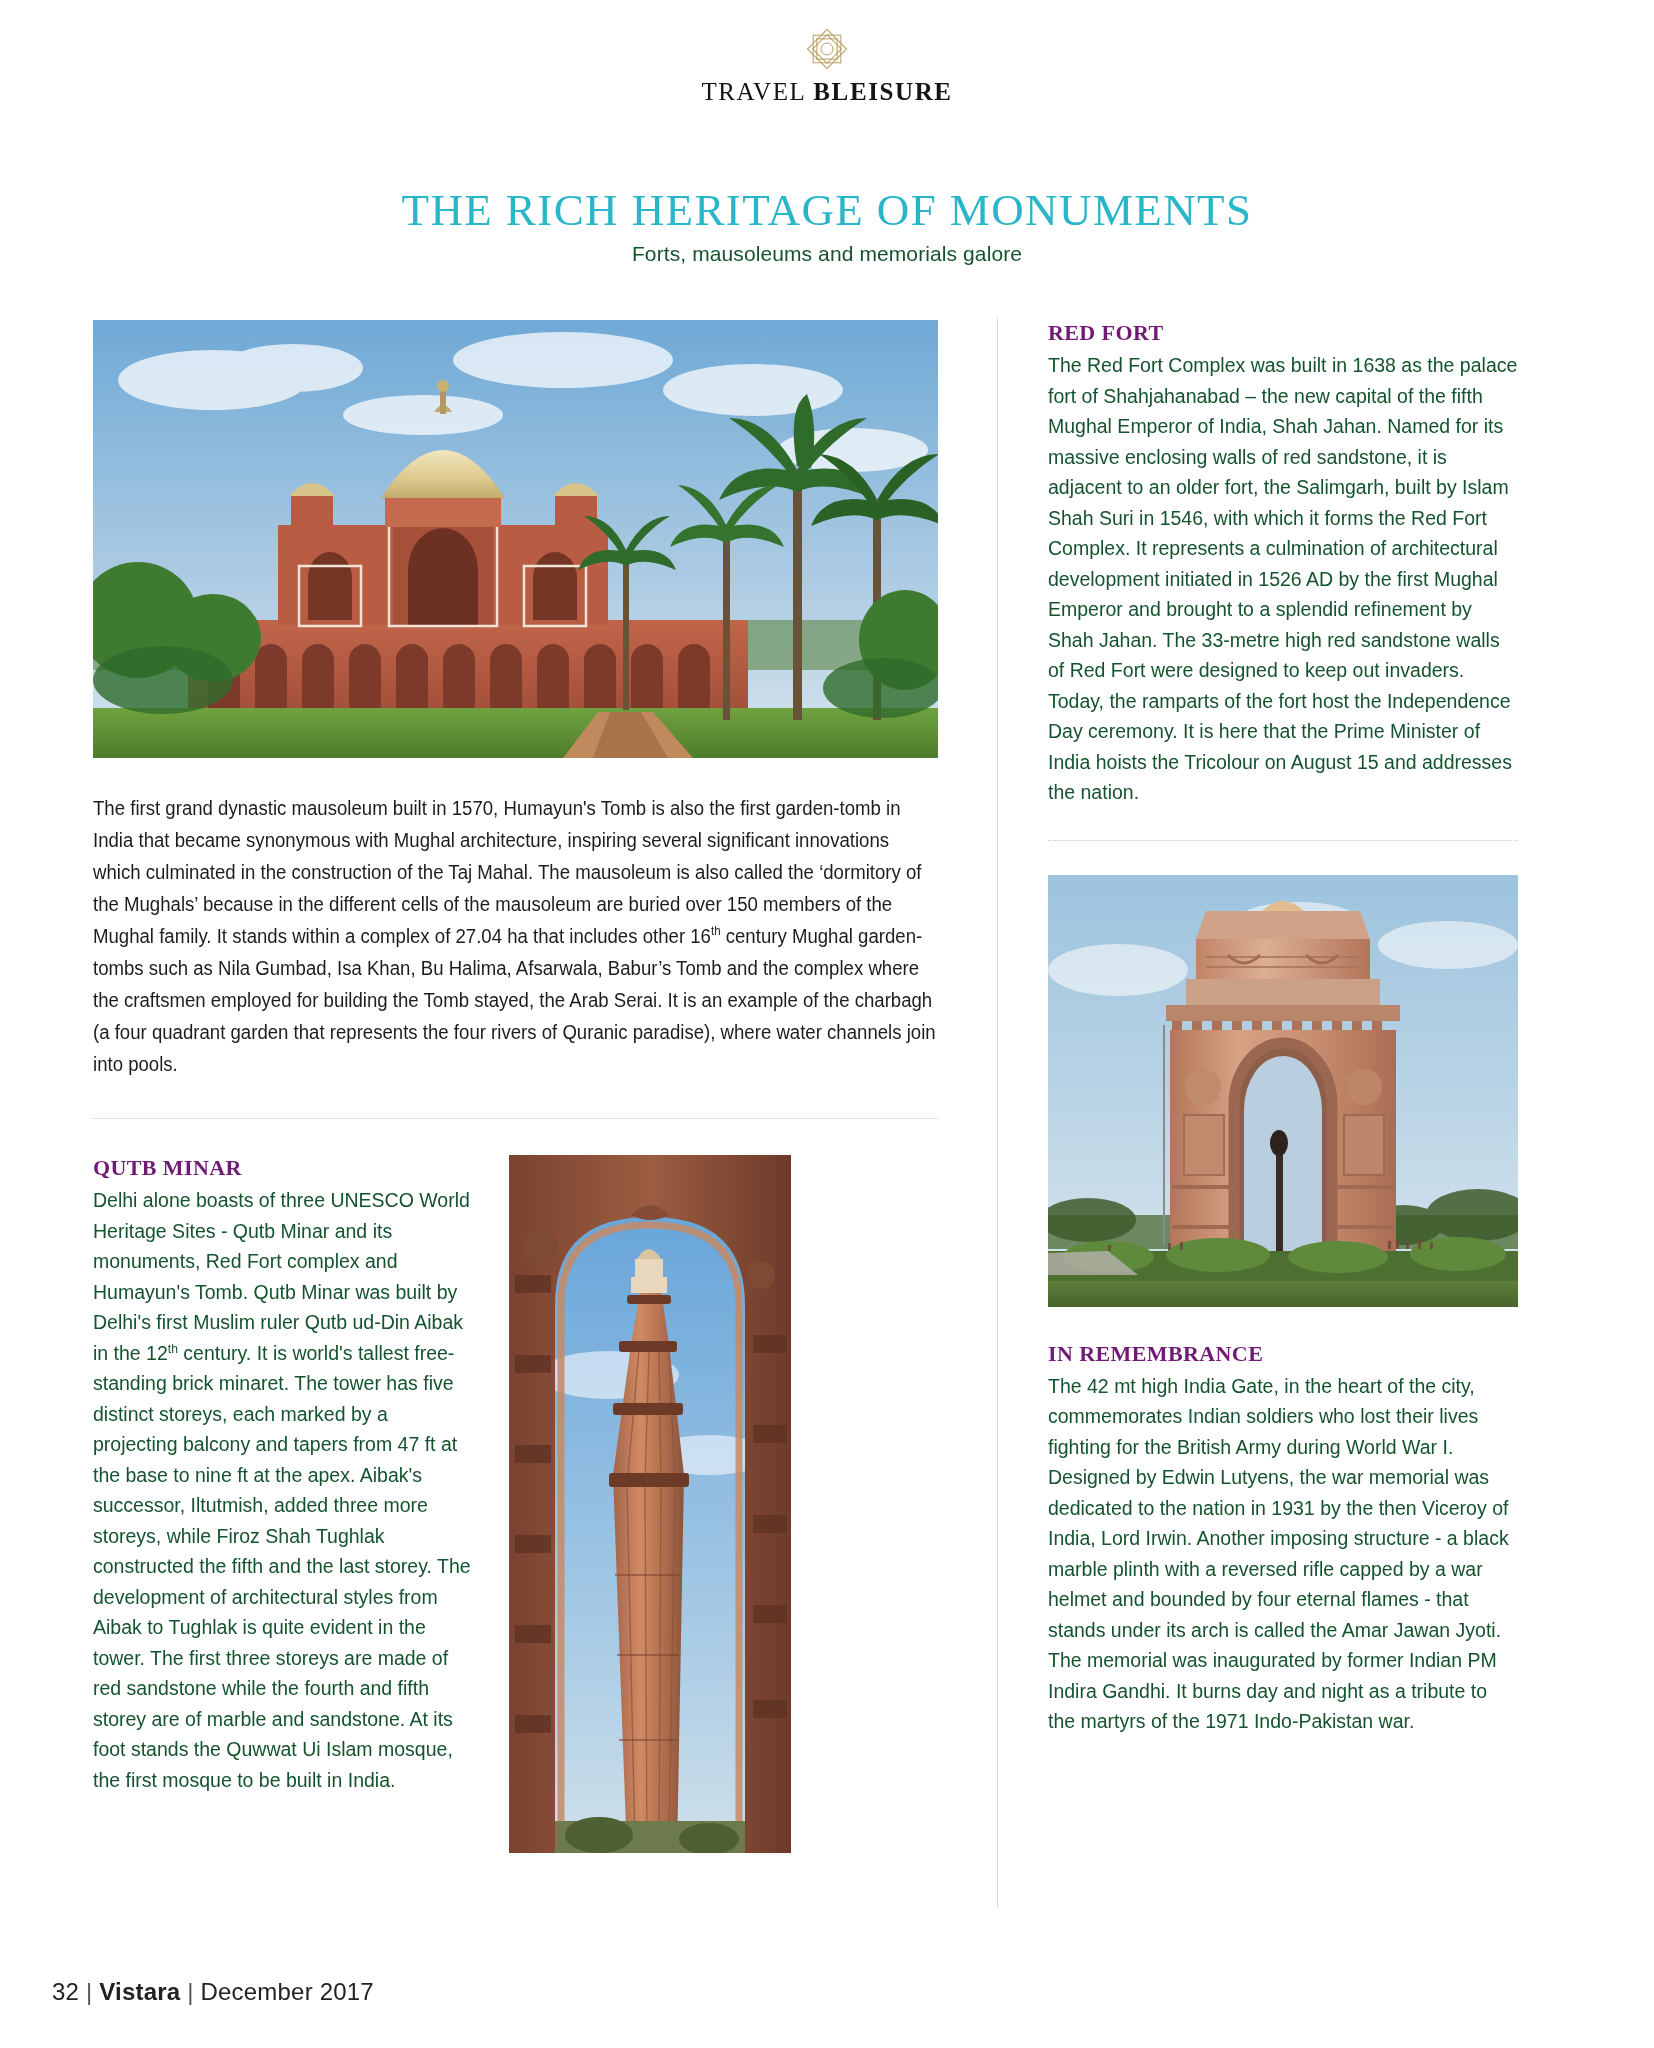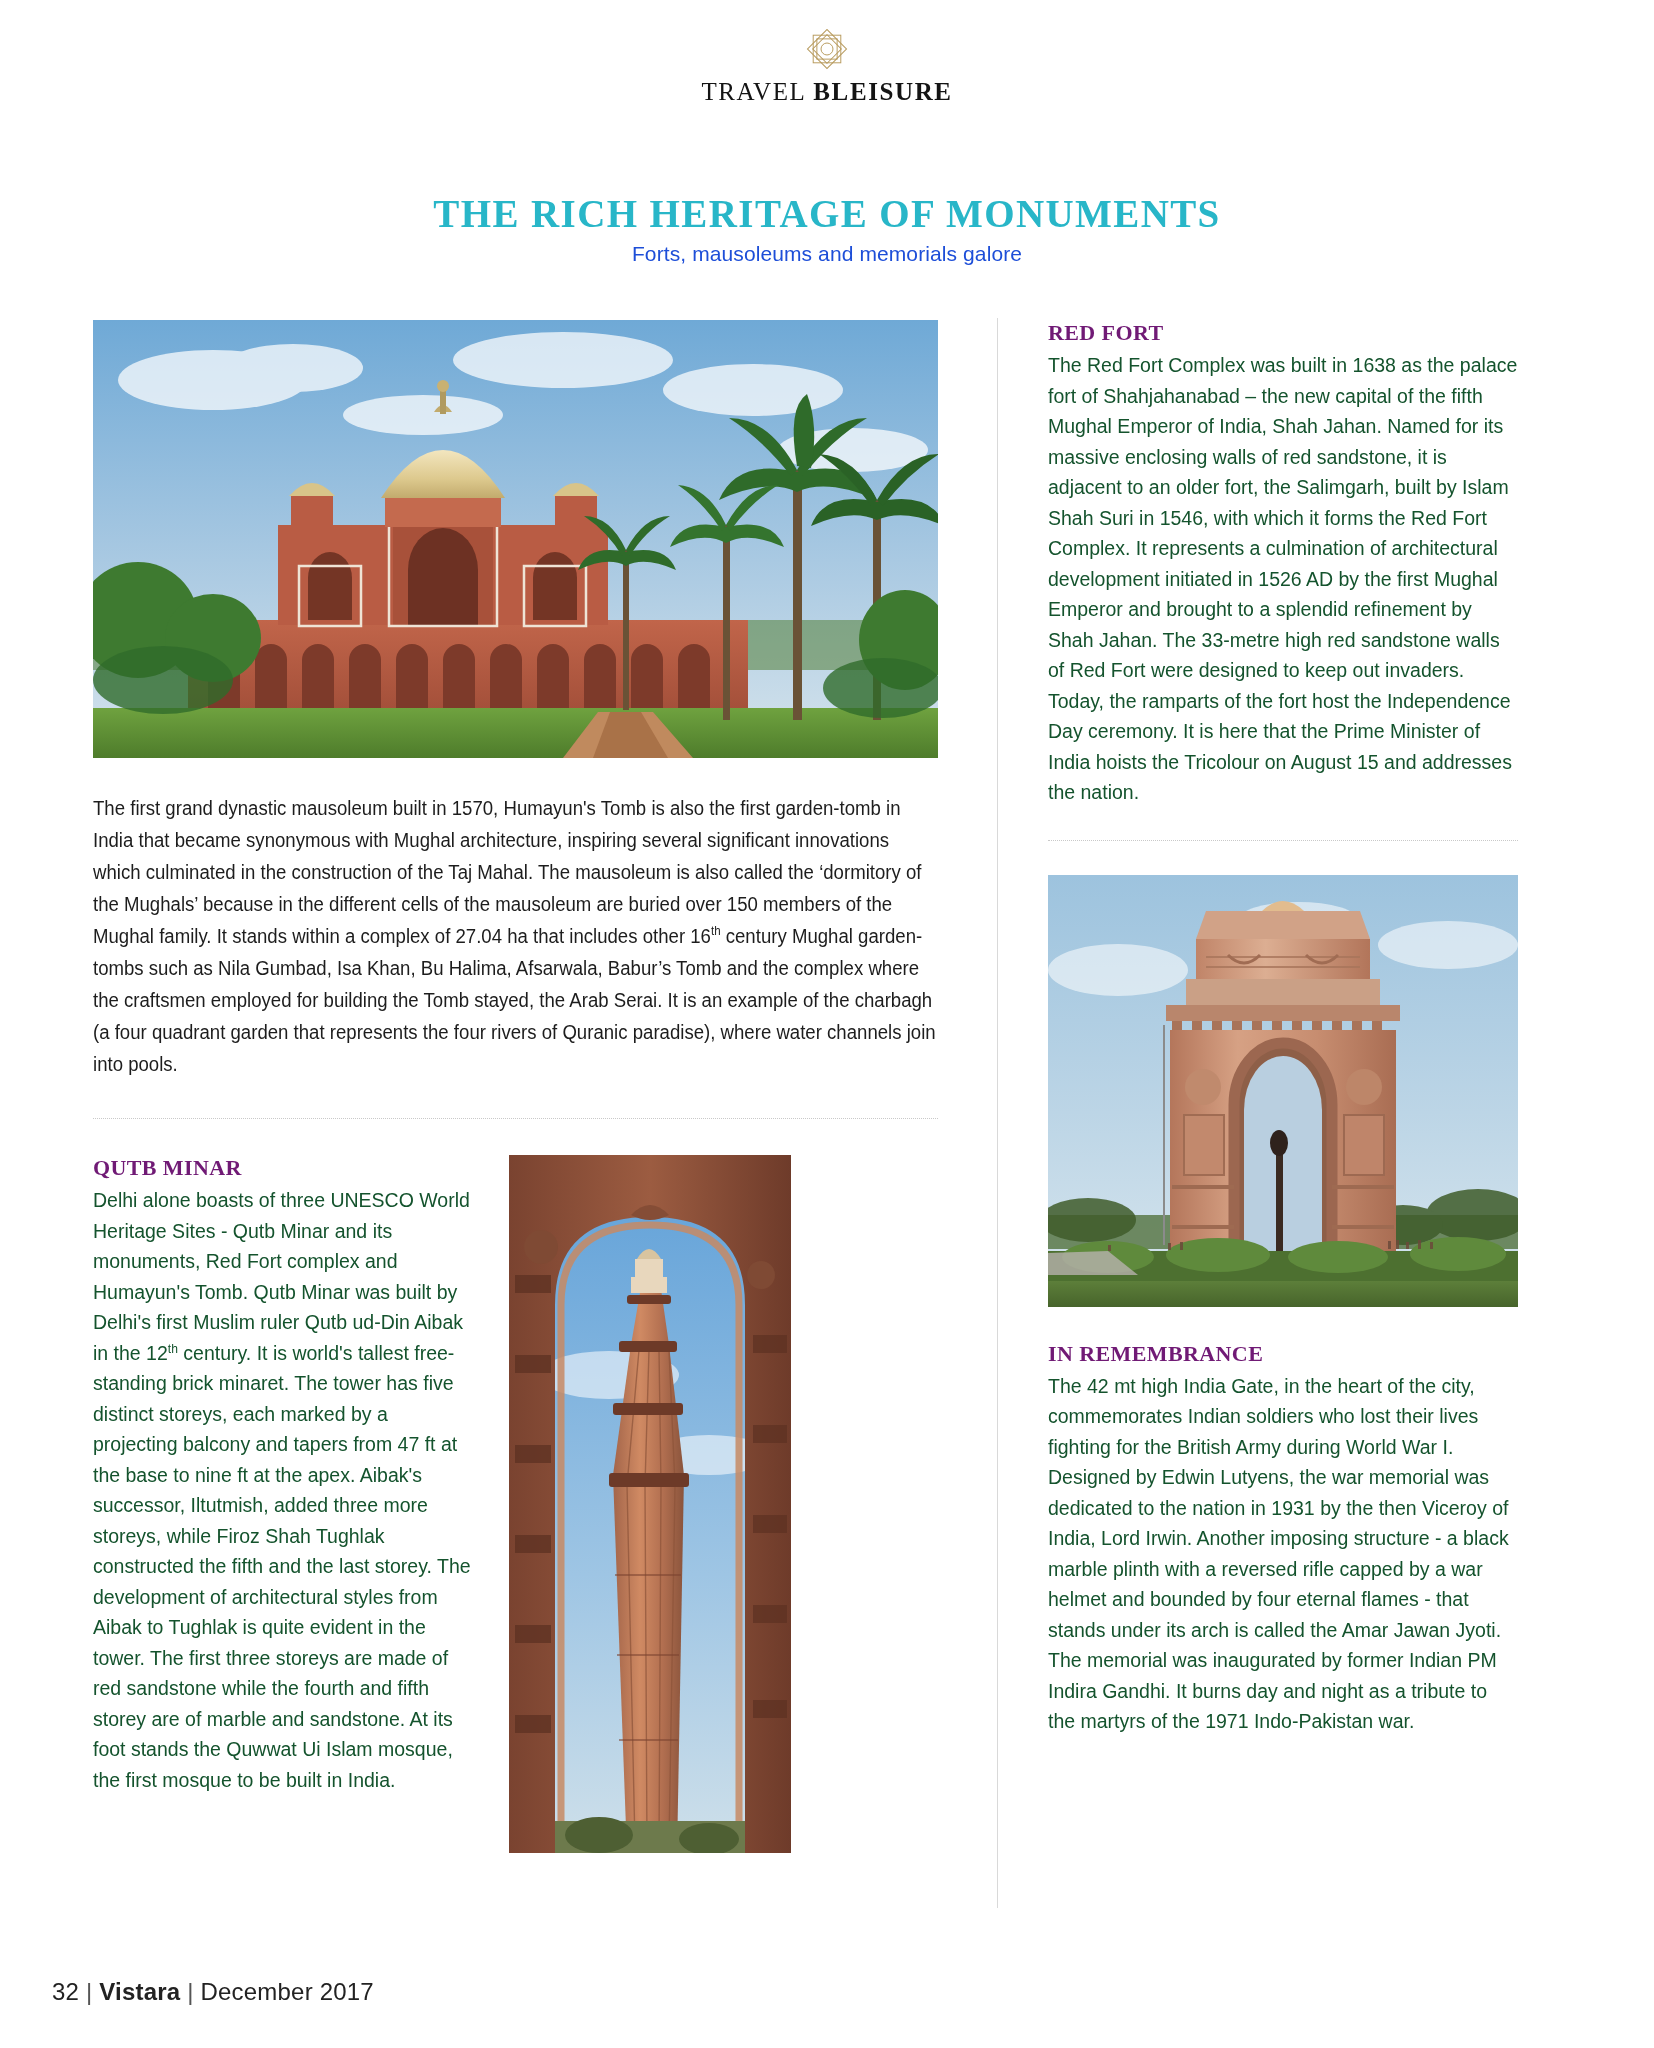--- a/index.html
+++ b/index.html
@@ -50,33 +50,32 @@
   
   .headline-wrap {
     position: absolute;
     top: 188px;
     left: 0;
     width: 100%;
     text-align: center;
   }
   .headline {
     font-family: "Liberation Serif", serif;
-    font-size: 39px;
+    font-size: 45px;
     line-height: 1.0;
     letter-spacing: 1.4px;
     color: #28b6c8;
-    font-weight: 700;
+    font-weight: 400;
     white-space: nowrap;
-    margin-top: 6px;
   }
   .subhead {
     margin-top: 9px;
     font-family: "Liberation Sans", sans-serif;
     font-size: 21px;
-    color: #1d4ed8;
+    color: #14532d;
     letter-spacing: 0.1px;
   }
 
   
   .col-left {
     position: absolute;
     left: 93px;
     top: 320px;
     width: 845px;
   }

